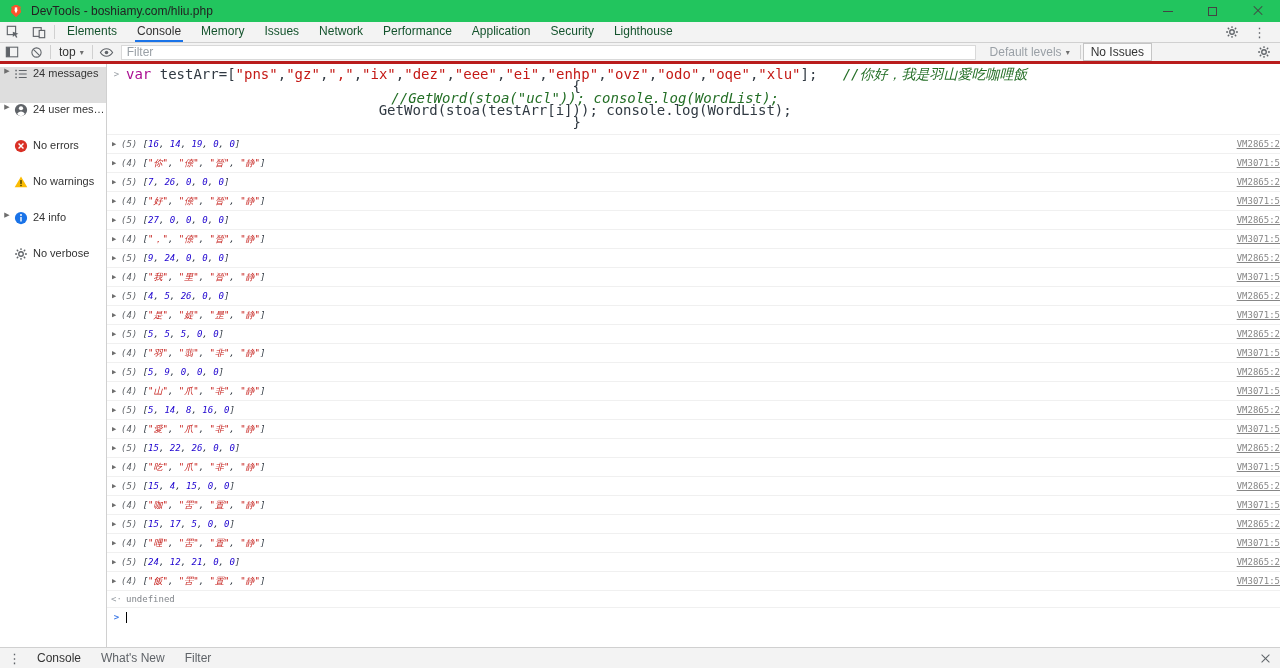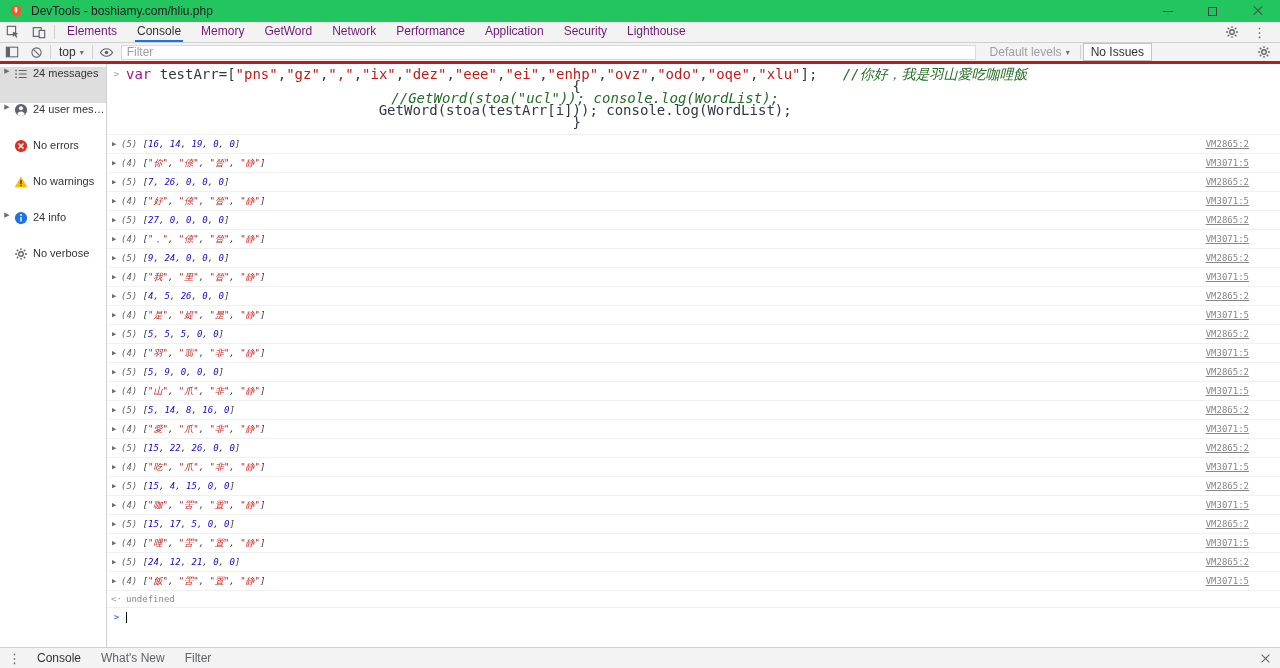--- a/index.html
+++ b/index.html
@@ -15,21 +15,21 @@
   .glyph-min { width:10px; height:1px; background:#444; }
   .glyph-max { width:9px; height:9px; border:1px solid #444; }
   .glyph-close { position:relative; width:10px; height:10px; }
   .glyph-close:before,.glyph-close:after { content:""; position:absolute; left:-1px; top:4px; width:12px; height:1px; background:#444; }
   .glyph-close:before { transform:rotate(45deg); } .glyph-close:after { transform:rotate(-45deg); }
 
   
   .tabbar { height:21px; background:#f3f3f3; border-bottom:1px solid #d0d0d0; display:flex; align-items:center; flex:0 0 auto; }
   .tabbar .toolicon { width:26px; height:20px; display:flex; align-items:center; justify-content:center; }
   .vdiv { width:1px; height:14px; background:#d0d0d0; margin:0 2px; }
-  .tab { font-size:12px; color:#701a75; padding:0 10px; height:20px; line-height:19px; position:relative; white-space:nowrap; }
+  .tab { font-size:12px; color:#14532d; padding:0 10px; height:20px; line-height:19px; position:relative; white-space:nowrap; }
   .tab.active { color:#333; }
   .tab.active:after { content:""; position:absolute; left:8px; right:8px; bottom:0; height:2px; background:#1a73e8; }
   .tabbar-right { margin-left:auto; display:flex; align-items:center; padding-right:6px; }
   .more-dots { font-size:13px; color:#5f6368; padding:0 8px; }
 
   
   .ctoolbar { height:21px; background:#f3f3f3; border-bottom:3px solid #b91c1c; display:flex; align-items:center; flex:0 0 auto; }
   .ctoolbar .toolicon { width:24px; height:20px; display:flex; align-items:center; justify-content:center; }
   .ctx-select { font-size:12px; color:#333; padding:0 6px; display:flex; align-items:center; gap:4px; }
   .caret { font-size:8px; color:#6e6e6e; }
@@ -58,21 +58,21 @@
   .tk-com { color:#236e25; font-style:italic; }
   .tk-pln { color:#303942; }
 
   
   .console-row { height:19px; border-bottom:1px solid #f0f0f0; display:flex; align-items:center; font-size:9px; }
   .row-arrow { width:14px; flex:0 0 14px; text-align:center; font-size:7px; color:#6e6e6e; }
   .preview { font-style:italic; white-space:pre; color:#303942; }
   .preview .cnt { color:#5f6368; }
   .num { color:#1c00cf; }
   .str { color:#c41a16; }
-  .vm-link { margin-left:auto; margin-right:31px; color:#878787; font-size:9px; font-style:normal; }
+  .vm-link { margin-left:auto; margin-right:0; color:#878787; font-size:9px; font-style:normal; }
 
   .result-row { height:17px; border-bottom:1px solid #f0f0f0; display:flex; align-items:center; font-size:9px; color:#82868b; }
   .result-marker { width:19px; flex:0 0 19px; text-align:center; color:#9aa0a6; }
   .prompt-row { height:18px; display:flex; align-items:center; font-size:9px; }
   .prompt-chevron { width:19px; flex:0 0 19px; text-align:center; color:#3b78e7; font-weight:bold; }
   .cursor { width:1px; height:11px; background:#000; }
 
   
   .drawer { height:21px; flex:0 0 auto; background:#f3f3f3; border-top:1px solid #d0d0d0; display:flex; align-items:center; }
   .drawer .more-dots { padding:0 6px 0 8px; }
@@ -118,21 +118,21 @@
       <svg width="14" height="14" viewBox="0 0 16 16">
         <rect x="1.5" y="3" width="9" height="10" fill="none" stroke="#5f6368" stroke-width="1.3"></rect>
         <rect x="8.2" y="6.2" width="6.3" height="8.3" fill="#f3f3f3" stroke="#5f6368" stroke-width="1.3"></rect>
       </svg>
     </div>
     <div class="vdiv"></div>
     <div id="main-tabs" style="display:flex;height:100%;align-items:center;">
         <div class="tab">Elements</div>
         <div class="tab active">Console</div>
         <div class="tab">Memory</div>
-        <div class="tab">GetWord</div>
+        <div class="tab">Issues</div>
         <div class="tab">Network</div>
         <div class="tab">Performance</div>
         <div class="tab">Application</div>
         <div class="tab">Security</div>
         <div class="tab">Lighthouse</div>
       </div>
     <div class="tabbar-right">
       <div class="toolicon">
         <svg width="14" height="14" viewBox="0 0 16 16">
           <g stroke="#5f6368" stroke-width="1.5" fill="none">

